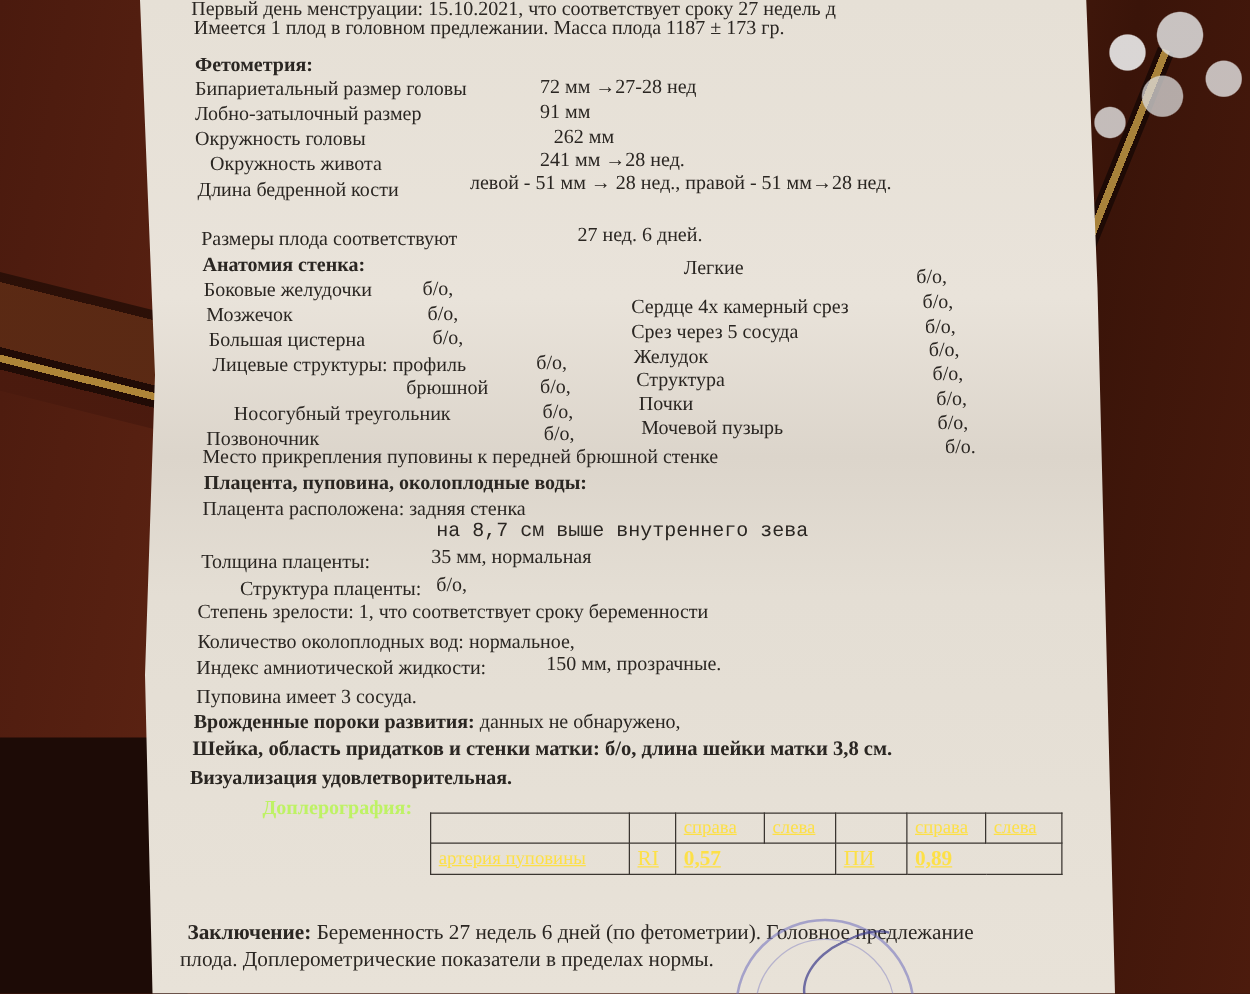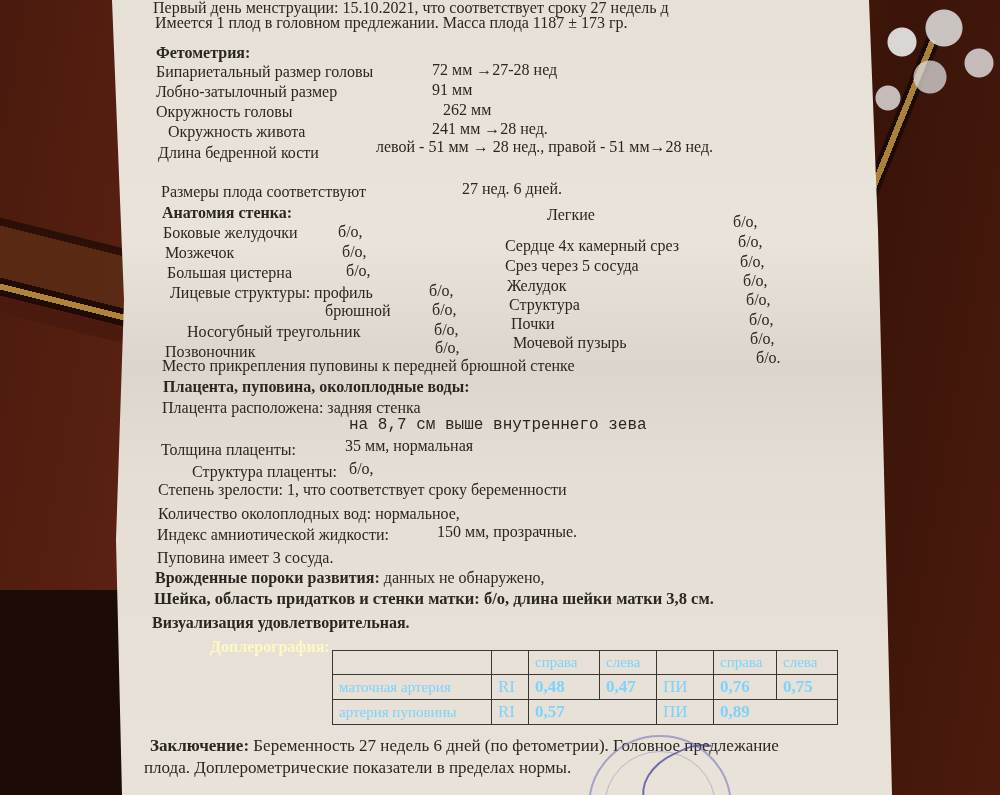--- a/index.html
+++ b/index.html
@@ -38,24 +38,24 @@
         radial-gradient(circle at 85% 45%, rgba(230,230,230,.8) 0 14px, transparent 15px);
     }
     .paper {
       position: absolute; left: 112px; top: 0; width: 780px; height: 795px;
       background: linear-gradient(180deg, #e6e0d6 0%, #e9e3da 30%, #dcd5cb 46%, #e4ded4 60%, #e8e2d8 100%);
       clip-path: polygon(0 0, 757px 0, 766px 230px, 780px 795px, 10px 795px, 4px 540px, 12px 300px);
       box-shadow: 0 0 8px rgba(0,0,0,.4);
     }
     .txt { position: absolute; color: #2a2622; font-size: 16px; white-space: nowrap; line-height: 1; }
     .b { font-weight: bold; text-align: right; }
-    .doppler-title { position: absolute; left: 210px; top: 638px; font-weight: bold; font-size: 16px; color: #fef9c3; }
+    .doppler-title { position: absolute; left: 210px; top: 638px; font-weight: bold; font-size: 16px; color: #bef264; }
     table.doppler {
-      position: absolute; left: 332px; top: 650px; border-collapse: collapse;
-      font-size: 15px; color: #7dd3fc;
+      position: absolute; left: 344px; top: 650px; border-collapse: collapse;
+      font-size: 15px; color: #fde047; text-decoration: underline;
     }
     table.doppler td { border: 1.3px solid #3a3530; padding: 2px 6px; height: 19px; }
     table.doppler .val { font-weight: bold; font-size: 17px; }
     .stamp {
       position: absolute; left: 588px; top: 735px; width: 140px; height: 140px;
       border: 2px solid rgba(110,110,190,.55); border-radius: 50%;
     }
     .stamp::after {
       content: ""; position: absolute; inset: 14px; border: 1px solid rgba(110,110,190,.4); border-radius: 50%;
     }
@@ -154,29 +154,20 @@
       <tr>
     <td style="width:146px"></td>
     <td style="width:24px"></td>
     <td style="width:58px">справа</td>
     <td style="width:44px">слева</td>
     <td style="width:44px"></td>
     <td style="width:50px">справа</td>
     <td style="width:48px">слева</td>
   </tr>
   <tr>
-    <td>маточная артерия</td>
-    <td style="font-size:17px">RI</td>
-    <td class="val">0,48</td>
-    <td class="val">0,47</td>
-    <td style="font-size:17px">ПИ</td>
-    <td class="val">0,76</td>
-    <td class="val">0,75</td>
-  </tr>
-  <tr>
     <td>артерия пуповины</td>
     <td style="font-size:17px">RI</td>
     <td class="val" colspan="2">0,57</td>
     <td style="font-size:17px">ПИ</td>
     <td class="val" colspan="2">0,89</td>
   </tr>
 </tbody>
   </table>
 
 <div class="txt" style="left:150px;top:737px;font-size:17px;">

